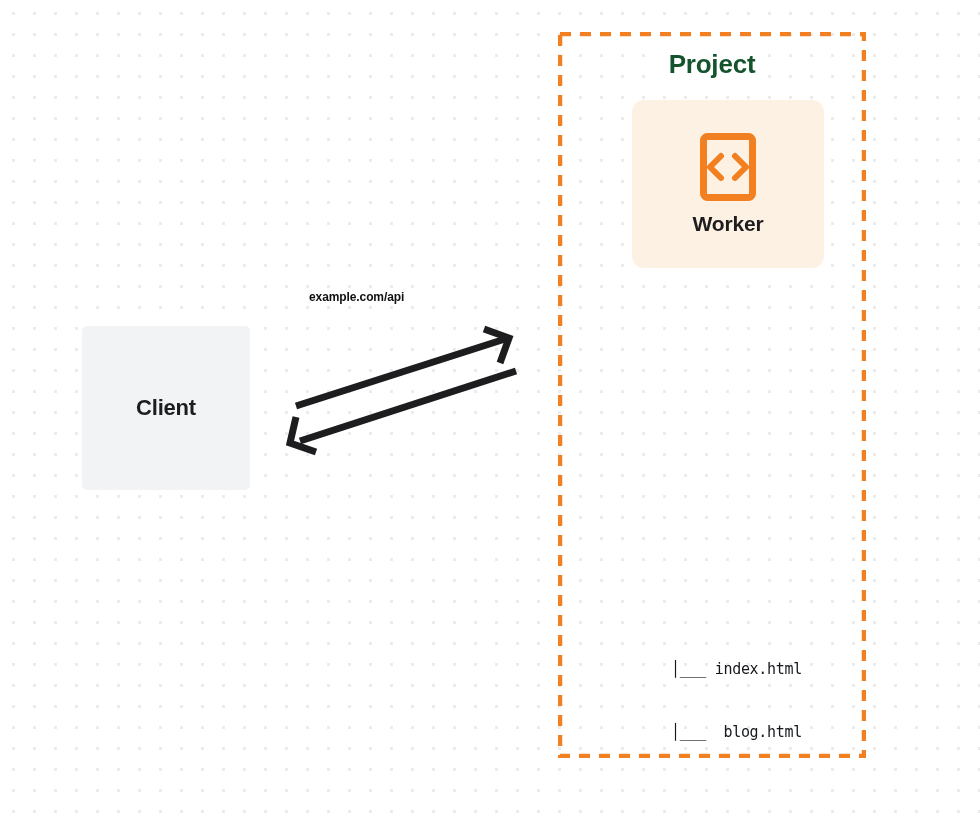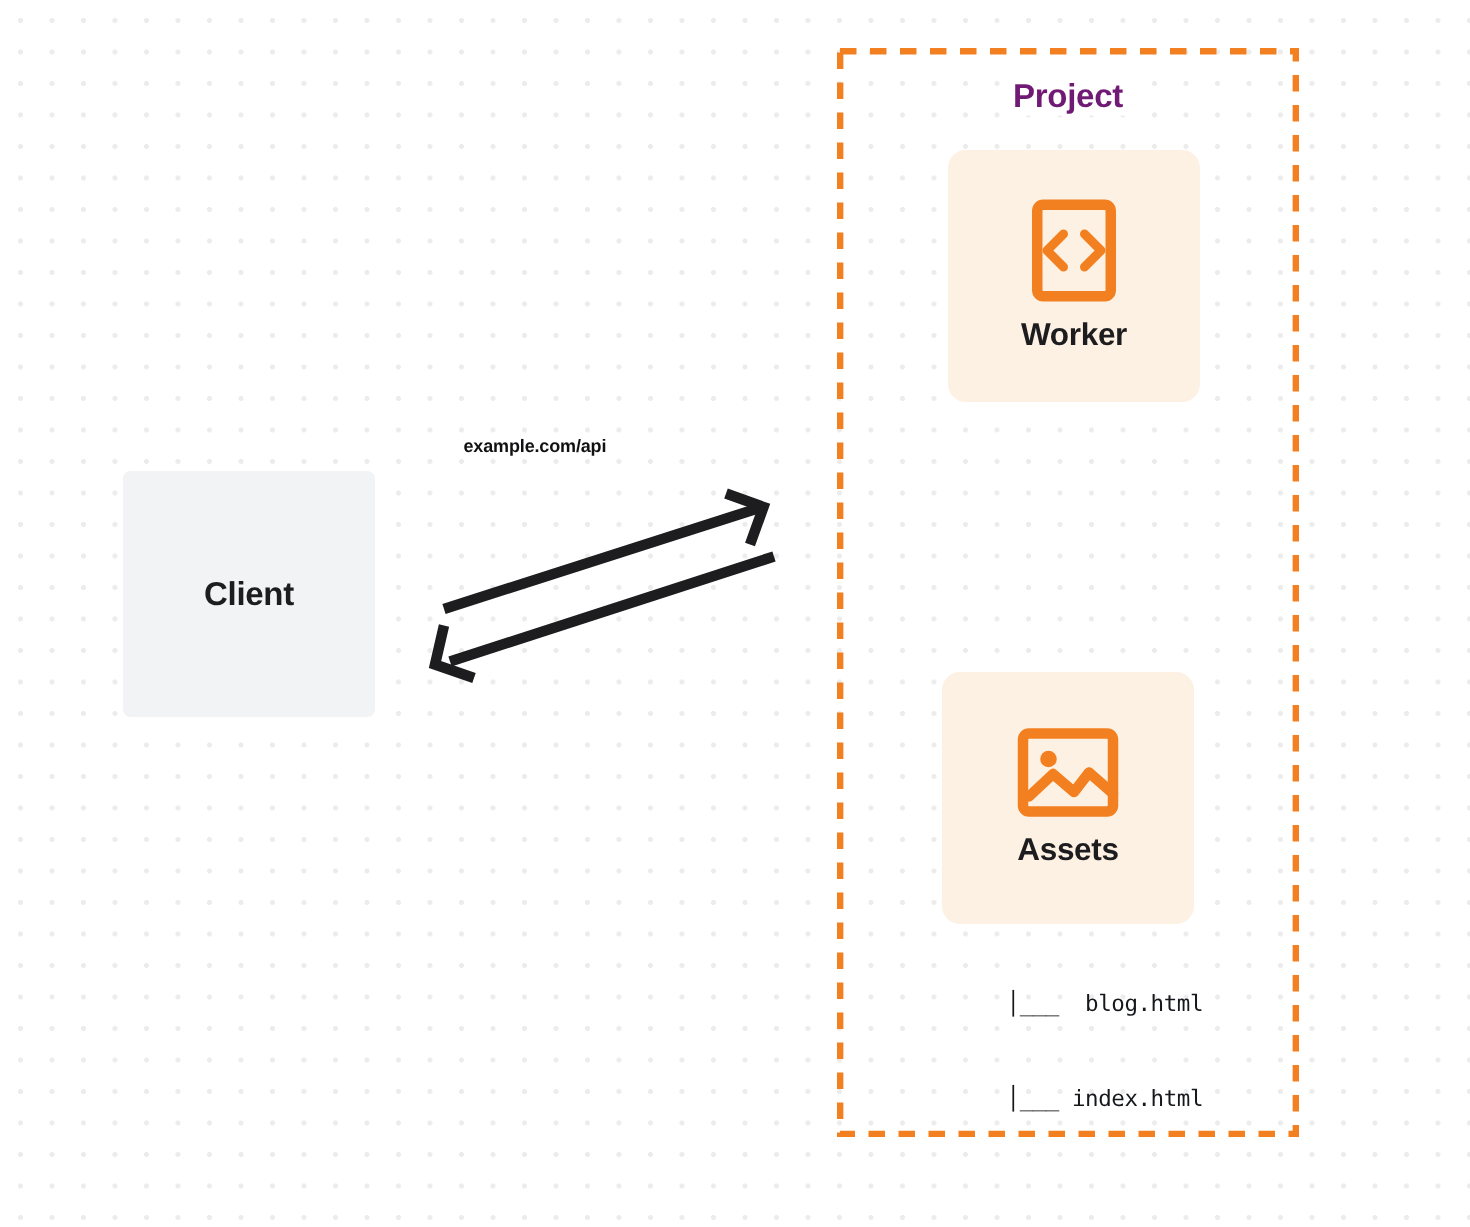--- a/index.html
+++ b/index.html
@@ -22,21 +22,21 @@
     background-color: #ffffff;
     background-image: radial-gradient(circle at 1.6px 1.6px, #ececed 1.6px, rgba(0,0,0,0) 1.7px);
     background-size: 21px 21px;
     background-position: 12px 12px;
   }
 
   
   .client-box {
     position: absolute;
     left: 82px;
-    top: 314px;
+    top: 326px;
     width: 168px;
     height: 164px;
     background: #f2f3f5;
     border-radius: 5px;
     display: flex;
     align-items: center;
     justify-content: center;
   }
   .client-label {
     font-size: 22px;
@@ -94,31 +94,31 @@
     width: 100%;
     height: 100%;
   }
   .project-title {
     position: absolute;
     left: 50%;
     top: 32px;
     transform: translate(-50%, -50%);
     background: #ffffff;
     padding: 0 8px;
-    font-size: 22px;
-    font-weight: bold;
-    color: #701a75;
+    font-size: 26px;
+    font-weight: bold;
+    color: #14532d;
     letter-spacing: -0.2px;
     white-space: nowrap;
   }
 
   
   .service-card {
     position: absolute;
-    width: 168px;
+    width: 192px;
     height: 168px;
     background: #fdf1e3;
     border-radius: 12px;
     display: flex;
     flex-direction: column;
     align-items: center;
     justify-content: center;
   }
   .card-worker { left: 632px; top: 100px; }
   .card-assets { left: 628px; top: 448px; }
@@ -185,28 +185,20 @@
 
   <div class="service-card card-worker">
     <svg class="card-icon" width="58" height="70" viewBox="0 0 58 70" xmlns="http://www.w3.org/2000/svg">
       <rect x="4.5" y="4.5" width="49" height="61" rx="4" ry="4" fill="none" stroke="#f38020" stroke-width="7"></rect>
       <polyline points="22,24 11,35 22,46" fill="none" stroke="#f38020" stroke-width="6" stroke-linecap="round" stroke-linejoin="round"></polyline>
       <polyline points="36,24 47,35 36,46" fill="none" stroke="#f38020" stroke-width="6" stroke-linecap="round" stroke-linejoin="round"></polyline>
     </svg>
     <span class="card-label">Worker</span>
   </div>
 
-  <div class="service-card card-assets">
-    <svg class="card-icon" width="68" height="60" viewBox="0 0 68 60" xmlns="http://www.w3.org/2000/svg">
-      <rect x="4" y="4" width="60" height="52" rx="4" ry="4" fill="none" stroke="#f38020" stroke-width="7"></rect>
-      <circle cx="21" cy="21" r="5.5" fill="#f38020"></circle>
-      <polyline points="8,46 24,31 38,43 48,30 64,44" fill="none" stroke="#f38020" stroke-width="7" stroke-linecap="round" stroke-linejoin="round"></polyline>
-    </svg>
-    <span class="card-label">Assets</span>
-  </div>
 
   <div class="file-tree">
+    <span class="tree-row">     │___ index.html</span>
     <span class="tree-row">     │___  blog.html</span>
-    <span class="tree-row">     │___ index.html</span>
     
   </div>
 
 </div>
 
 </body></html>

